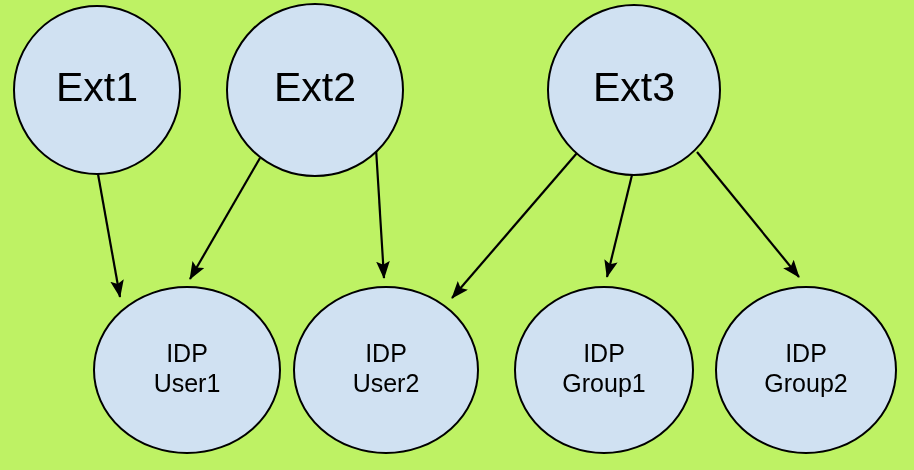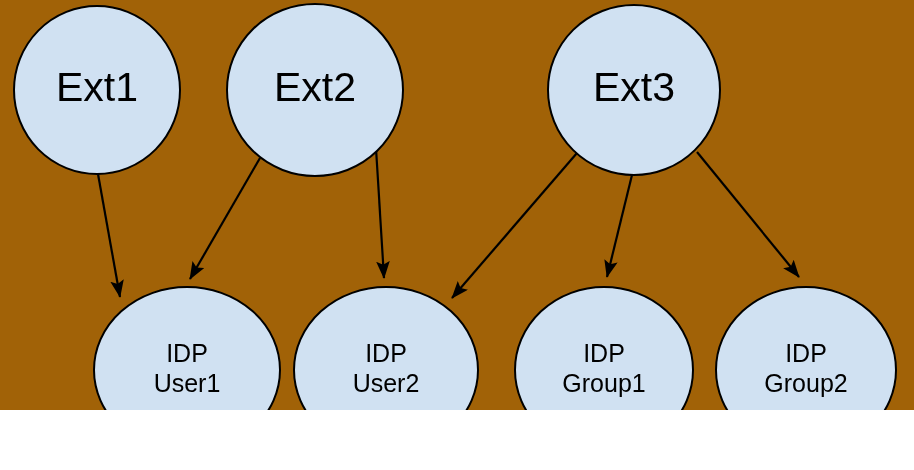--- a/index.html
+++ b/index.html
@@ -6,22 +6,22 @@
     margin: 0;
     padding: 0;
     background: #ffffff;
   }
   body {
     font-family: "Liberation Sans", sans-serif;
   }
   #diagram-canvas {
     position: relative;
     width: 914px;
-    height: 410px;
-    background: #a16207;
+    height: 470px;
+    background: #bef264;
     overflow: hidden;
   }
   #diagram-canvas svg {
     position: absolute;
     top: 0;
     left: 0;
     width: 914px;
     height: 470px;
     display: block;
   }

